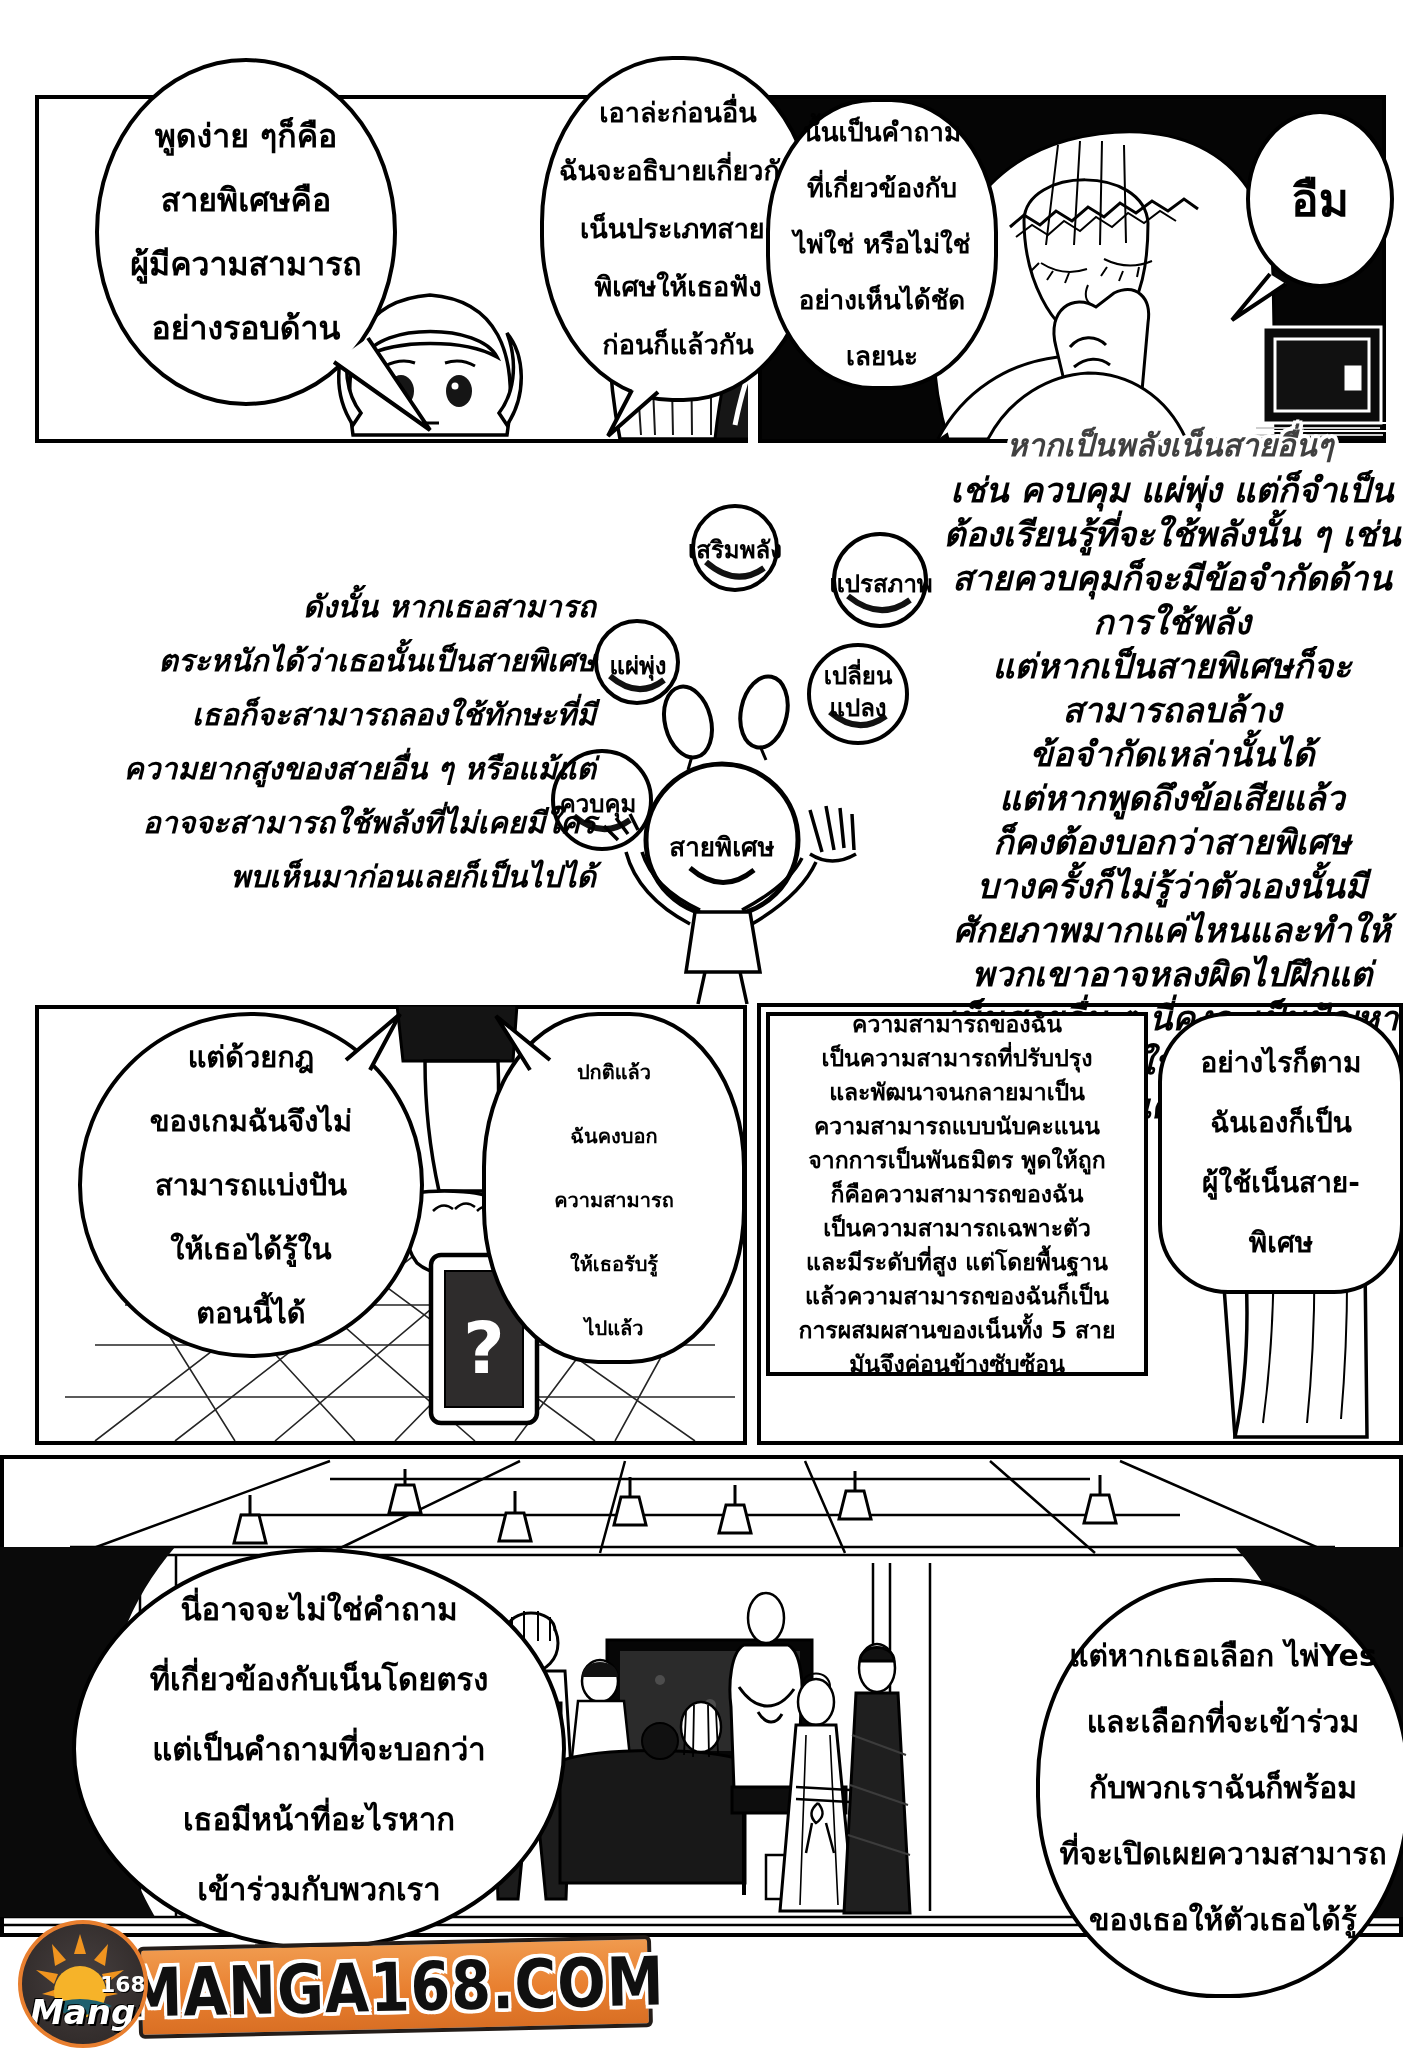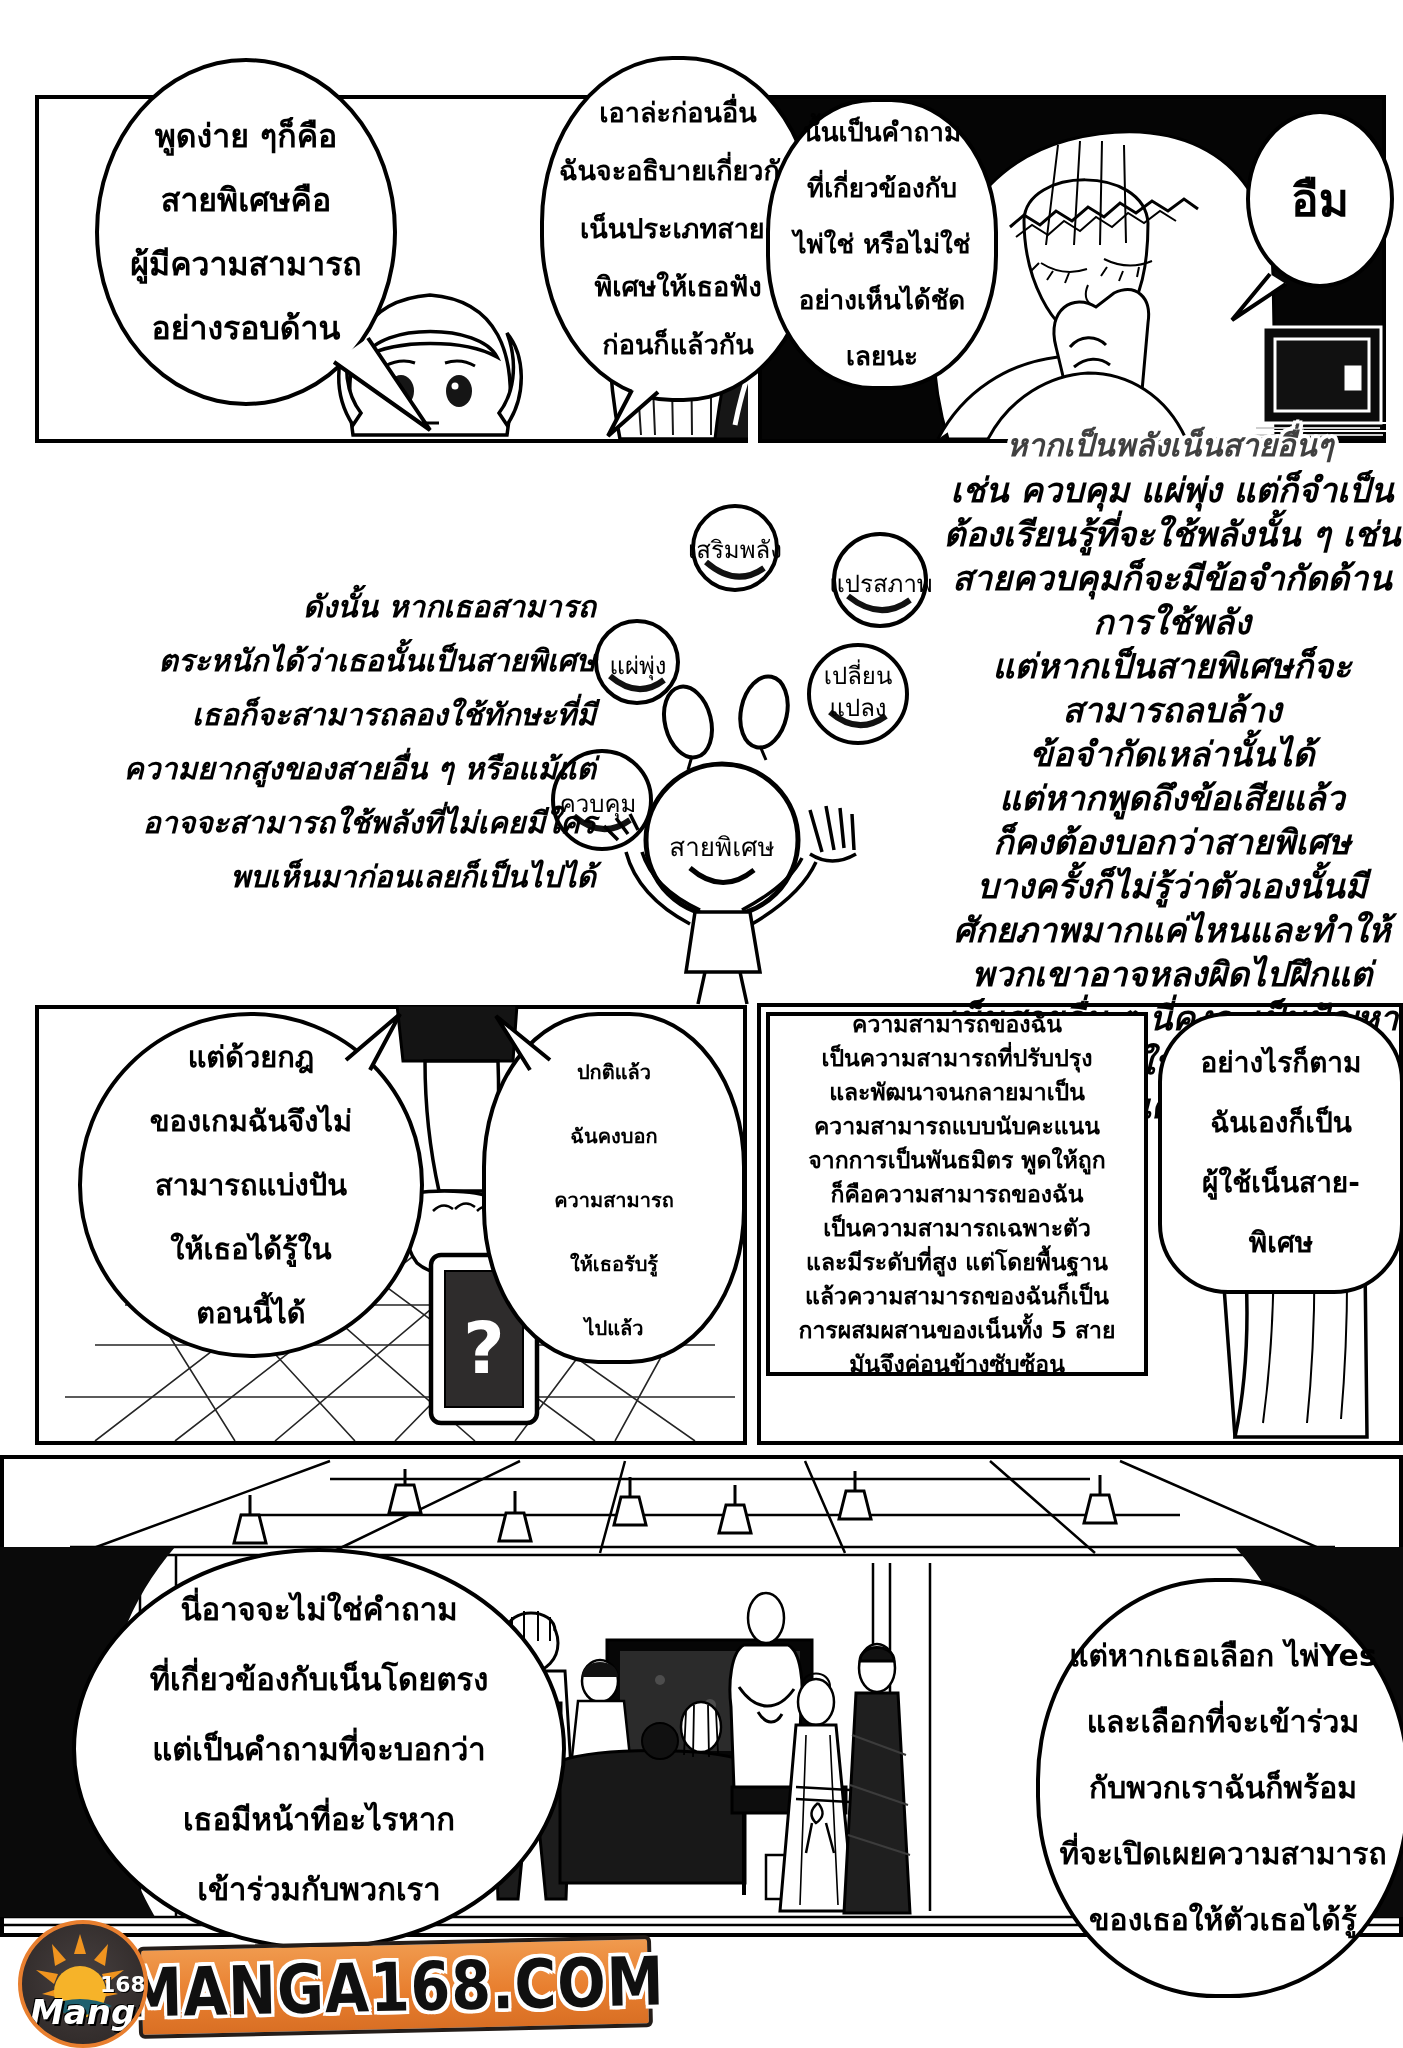--- a/index.html
+++ b/index.html
@@ -10,21 +10,21 @@
   .bub{position:absolute;background:#fff;border:4px solid #000;box-sizing:border-box;
        display:flex;align-items:center;justify-content:center;text-align:center;
        white-space:pre-line;font-weight:bold;z-index:6;}
   .tail{position:absolute;z-index:7;}
   .ital{position:absolute;font-weight:bold;font-style:italic;text-align:center;
         white-space:pre-line;z-index:4;}
   .outcap{position:absolute;font-weight:bold;font-style:italic;color:#404040;z-index:8;
         text-align:center;white-space:pre-line;
         text-shadow:-3px -3px 0 #fff,3px -3px 0 #fff,-3px 3px 0 #fff,3px 3px 0 #fff,
                     0 -4px 0 #fff,0 4px 0 #fff,-4px 0 0 #fff,4px 0 0 #fff;}
-  .diag-label{position:absolute;font-weight:normal;text-align:center;white-space:pre-line;z-index:5;}
+  .diag-label{position:absolute;font-weight:bold;text-align:center;white-space:pre-line;z-index:5;}
   svg{position:absolute;}
   .abox{position:absolute;border:4px solid #000;background:#fff;box-sizing:border-box;
         font-weight:bold;text-align:center;white-space:pre-line;z-index:5;
         display:flex;align-items:center;justify-content:center;}
   
   #banner{position:absolute;left:138px;top:1941px;width:506px;height:84px;
         background:linear-gradient(180deg,#f09a4e 0%,#e87f2f 55%,#d96f24 100%);
         border:4px solid #241d19;border-radius:6px;transform:rotate(-1.3deg);
         display:flex;align-items:center;justify-content:center;z-index:9;}
   #banner .site{font-weight:bold;font-size:57px;letter-spacing:1px;color:#101010;

